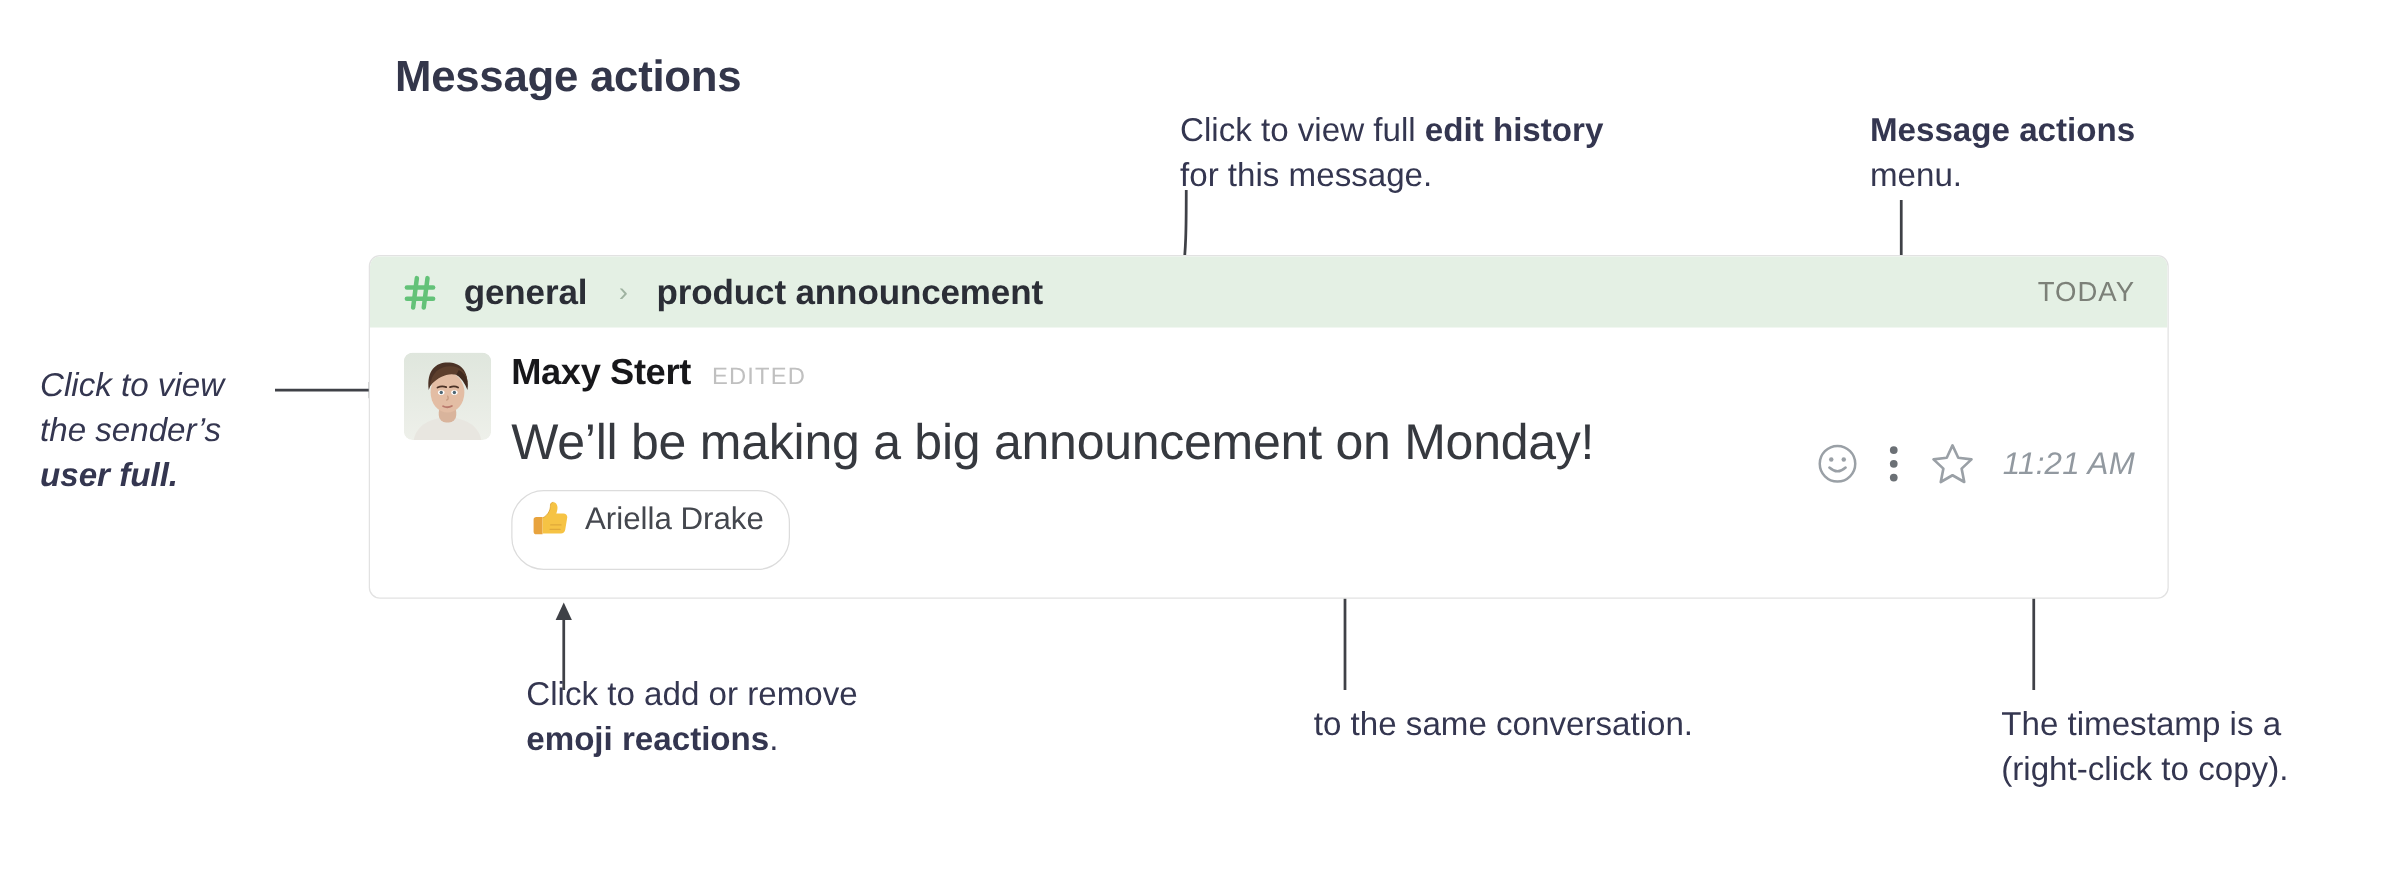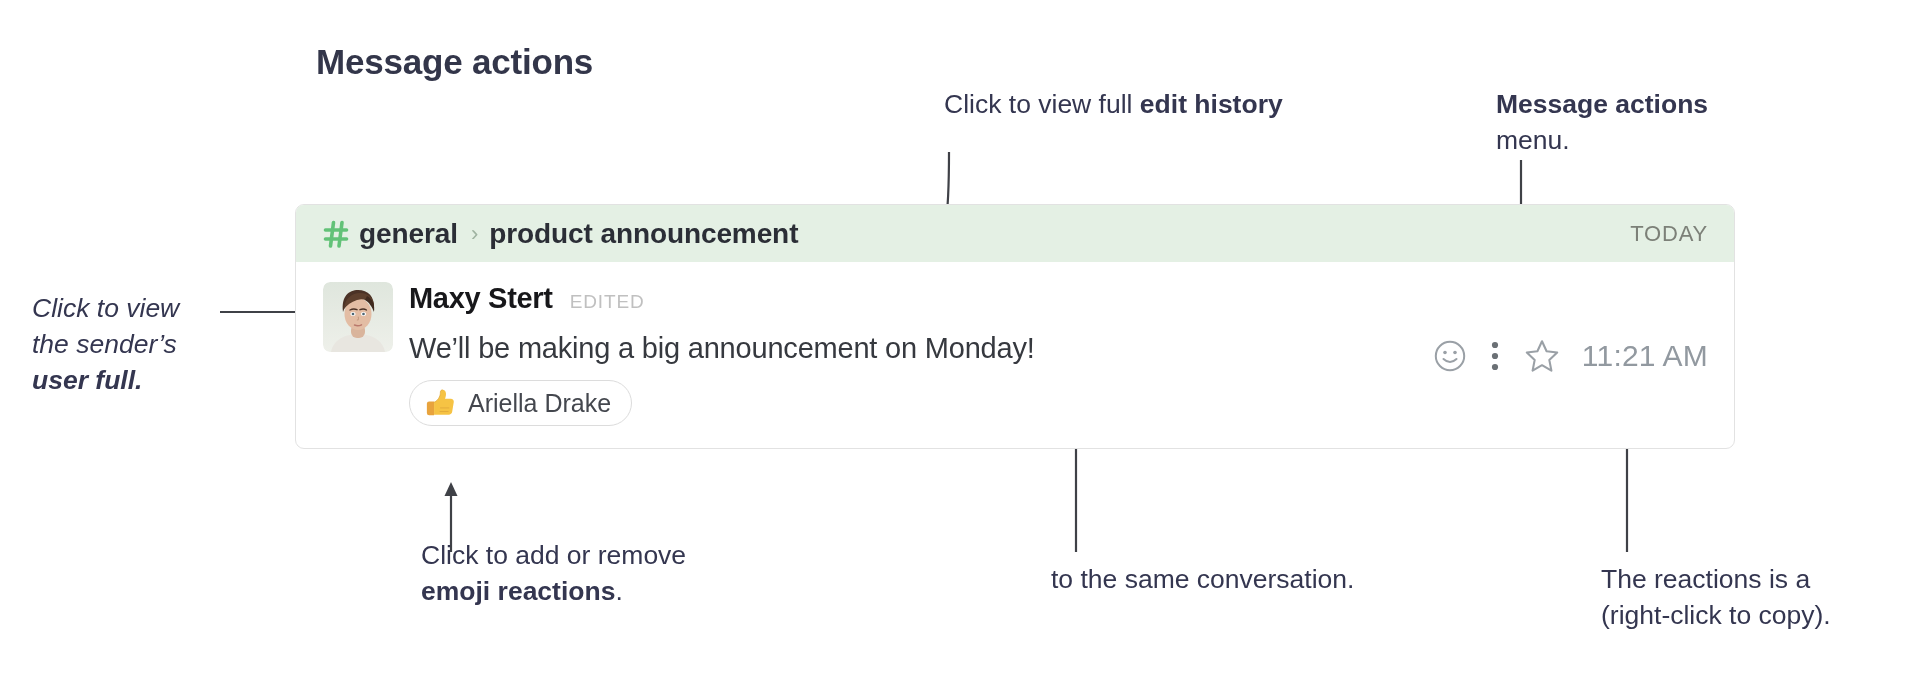--- a/index.html
+++ b/index.html
@@ -68,20 +68,21 @@
   }
 
   
   #recipient-bar {
     background: #e4f0e4;
     height: 57px;
     display: flex;
     align-items: center;
     padding: 0 26px 0 27px;
     box-sizing: border-box;
+    gap: 12px;
   }
   #hash-icon {
     width: 26px;
     height: 30px;
     flex: 0 0 auto;
     margin-right: 10px;
     display: block;
   }
   #stream-name {
     font-size: 28px;
@@ -137,34 +138,34 @@
     letter-spacing: -0.3px;
   }
   #edited-marker {
     font-size: 19px;
     color: #c0c0c0;
     letter-spacing: 0.9px;
     margin-left: 17px;
   }
 
   #message-content {
-    font-size: 29px;
+    font-size: 40px;
     color: #36393f;
     margin-top: 14px;
     letter-spacing: -0.2px;
     white-space: nowrap;
   }
 
   #reactions-row { margin-top: 15px; }
   .reaction-pill {
     display: inline-flex;
     align-items: center;
     border: 1px solid #dcdcdc;
     border-radius: 26px;
-    padding: 5px 20px 5px 13px;
+    padding: 5px 20px 23px 13px;
     background: #ffffff;
   }
   .reaction-emoji {
     width: 34px;
     height: 34px;
     display: block;
     margin-right: 11px;
     flex: 0 0 auto;
   }
   .reaction-label {
@@ -180,24 +181,25 @@
     margin-top: 4px;
   }
   .ctrl-icon {
     display: block;
     color: #9aa0a6;
   }
   #emoji-react-icon { width: 34px; height: 34px; margin-right: 24px; }
   #menu-icon       { width: 8px;  height: 30px; margin-right: 25px; }
   #star-icon       { width: 36px; height: 36px; margin-right: 22px; }
   #timestamp {
-    font-size: 30px;
+    font-size: 25px;
     color: #9299a0;
     letter-spacing: 0.2px;
     white-space: nowrap;
+    font-style: italic;
   }
 </style>
 </head>
 <body>
 
 <div class="abs" id="page-title">Message actions</div>
 
 <svg class="abs" id="connectors" viewBox="0 0 1924 696">
   <g fill="none" stroke="#3f4147" stroke-width="2.2">
 
@@ -220,20 +222,21 @@
     <polygon points="451,482 444.5,496 457.5,496"></polygon>
     <polygon points="1076,419 1069.5,433 1082.5,433"></polygon>
     <polygon points="1627,320 1620.5,334 1633.5,334"></polygon>
   </g>
 </svg>
 
 <div class="abs annotation" id="ann-edit-history">
   <span class="ln">
     <span>Click to view full </span><b>edit history</b>
   </span>
+  <span class="ln">for this message.</span>
 </div>
 
 <div class="abs annotation" id="ann-actions-menu">
   <b class="ln">Message actions</b>
   <span class="ln">menu.</span>
 </div>
 
 <div class="abs annotation" id="ann-user-card">
   <span class="ln">Click to view</span>
   <span class="ln">the sender’s</span>
@@ -245,21 +248,21 @@
   <span class="ln">
     <b>emoji reactions</b><span>.</span>
   </span>
 </div>
 
 <div class="abs annotation" id="ann-reply">
   <span class="ln">to the same conversation.</span>
 </div>
 
 <div class="abs annotation" id="ann-timestamp">
-  <span class="ln">The reactions is a</span>
+  <span class="ln">The timestamp is a</span>
   <span class="ln">(right-click to copy).</span>
 </div>
 
 <div class="abs" id="message-card">
 
   <div id="recipient-bar">
     <svg id="hash-icon" viewBox="0 0 26 30">
       <g stroke="#63c278" stroke-width="3.6" stroke-linecap="round">
         <line x1="2.5" y1="11" x2="23.5" y2="11"></line>
         <line x1="2.5" y1="20" x2="23.5" y2="20"></line>

